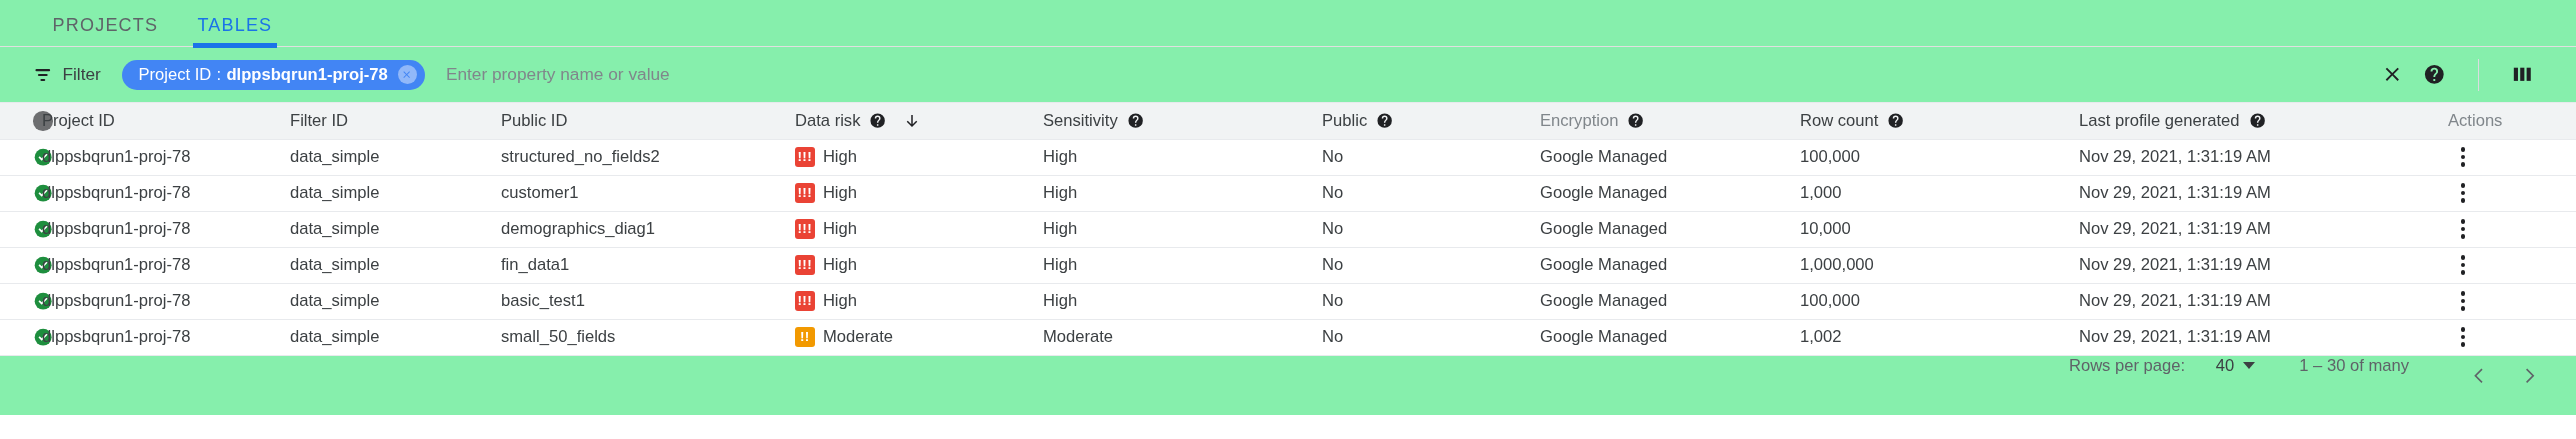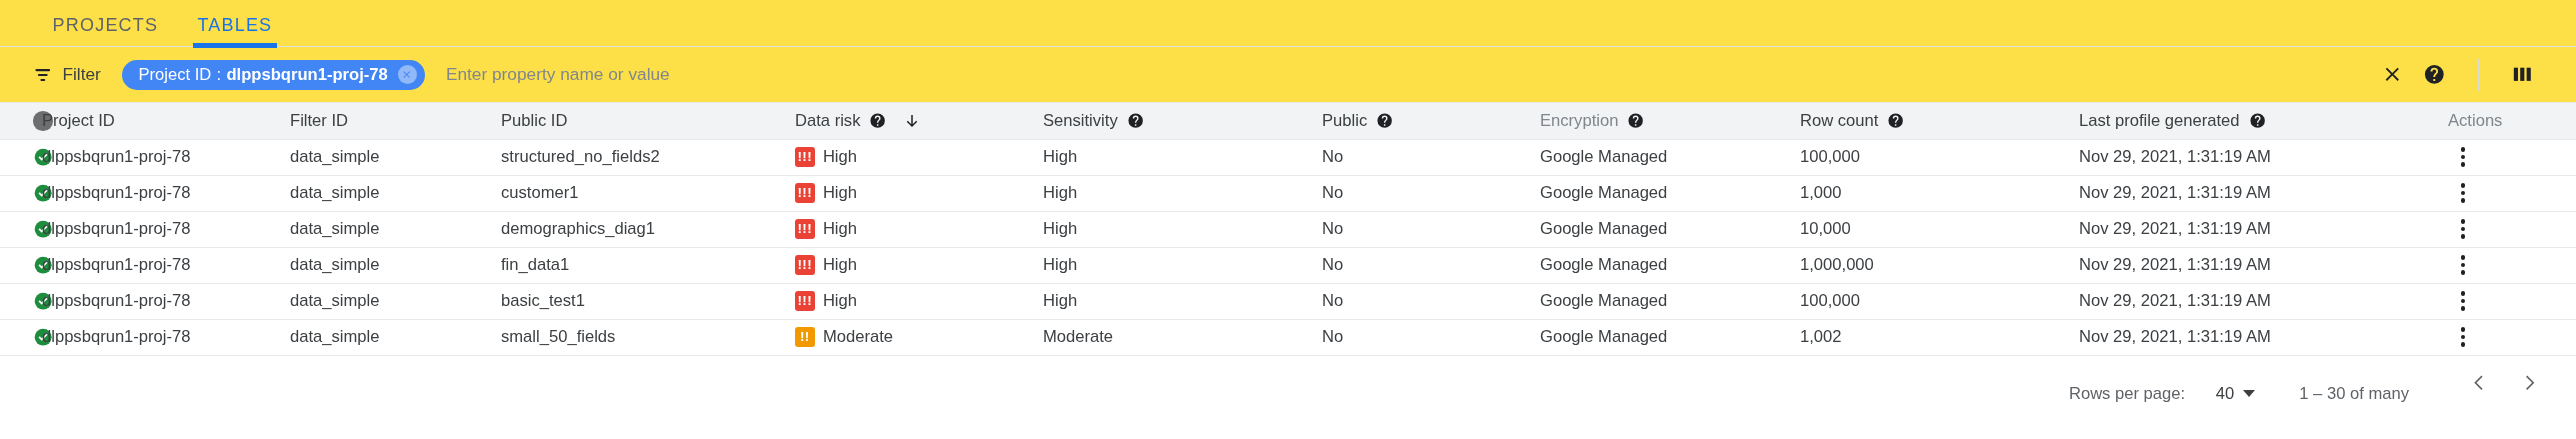--- a/index.html
+++ b/index.html
@@ -2,21 +2,21 @@
 <html style="font-size:12px"><head>
 <meta charset="utf-8">
 <style>
   * { box-sizing: border-box; margin: 0; padding: 0; }
   html, body {
     width: 2576px; height: 440px;
     background: #ffffff;
     font-family: "Liberation Sans", sans-serif;
     -webkit-font-smoothing: antialiased;
   }
-  .app { width: 2576px; height: 356px; position: relative; background: #fde047; }
+  .app { width: 2576px; height: 415px; position: relative; background: #86efac; }
 
   
   .tabbar {
     height: 47px;
     display: flex;
     align-items: flex-end;
     padding-left: 33px;
     border-bottom: 1.5px solid #e0e0e0;
     position: relative;
   }
@@ -166,21 +166,21 @@
     font-family: "Liberation Sans", sans-serif;
   }
 
   .kebab { display: flex; flex-direction: column; align-items: center; gap: 3px; cursor: pointer; width: 30px; }
   .kebab i { width: 4.5px; height: 4.5px; border-radius: 50%; background: #202124; display: block; }
 
   
   .footer {
     height: 48px;
     display: flex;
-    align-items: flex-end;
+    align-items: flex-start;
     justify-content: flex-end;
     padding-right: 27px;
     gap: 8px;
     padding-left: 20px;
   }
   .rpp-label { font-size: 16.6px; color: #5f6368; margin-right: 22.6px; }
   .rpp-select {
     display: flex; align-items: center; gap: 9px;
     font-size: 16.6px; color: #3c4043; font-weight: 500;
     cursor: pointer; margin-right: 36px;

